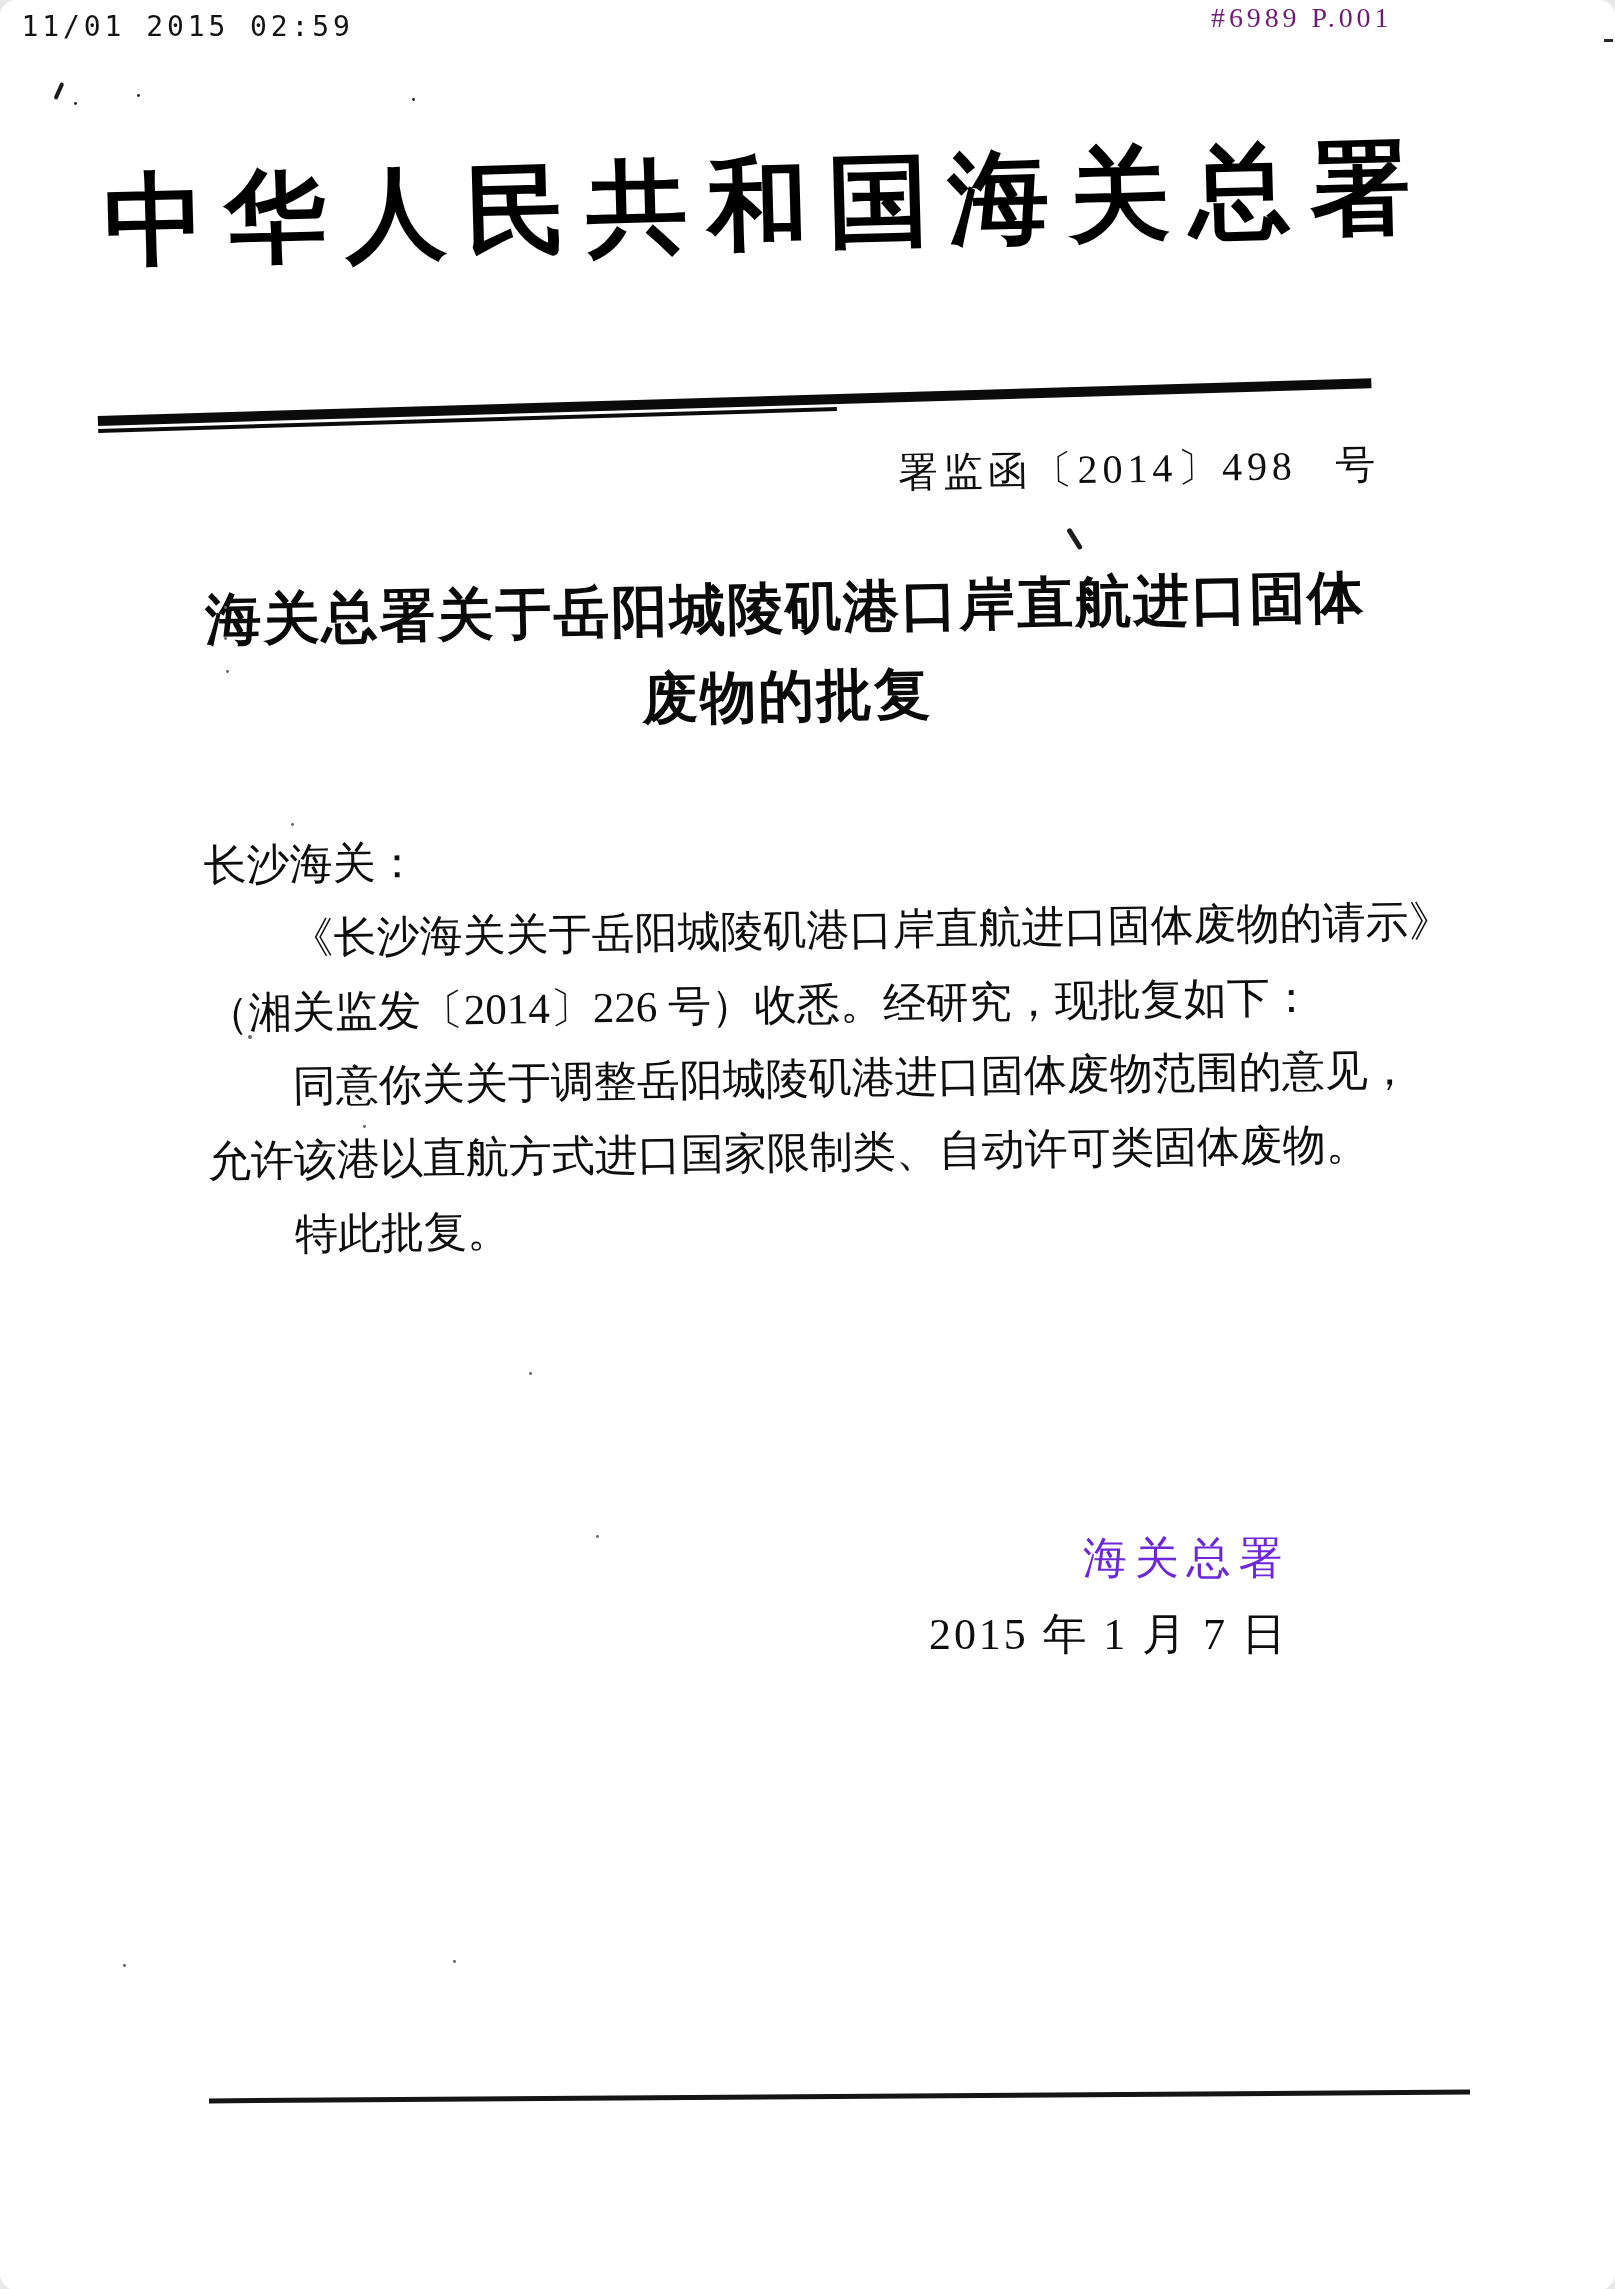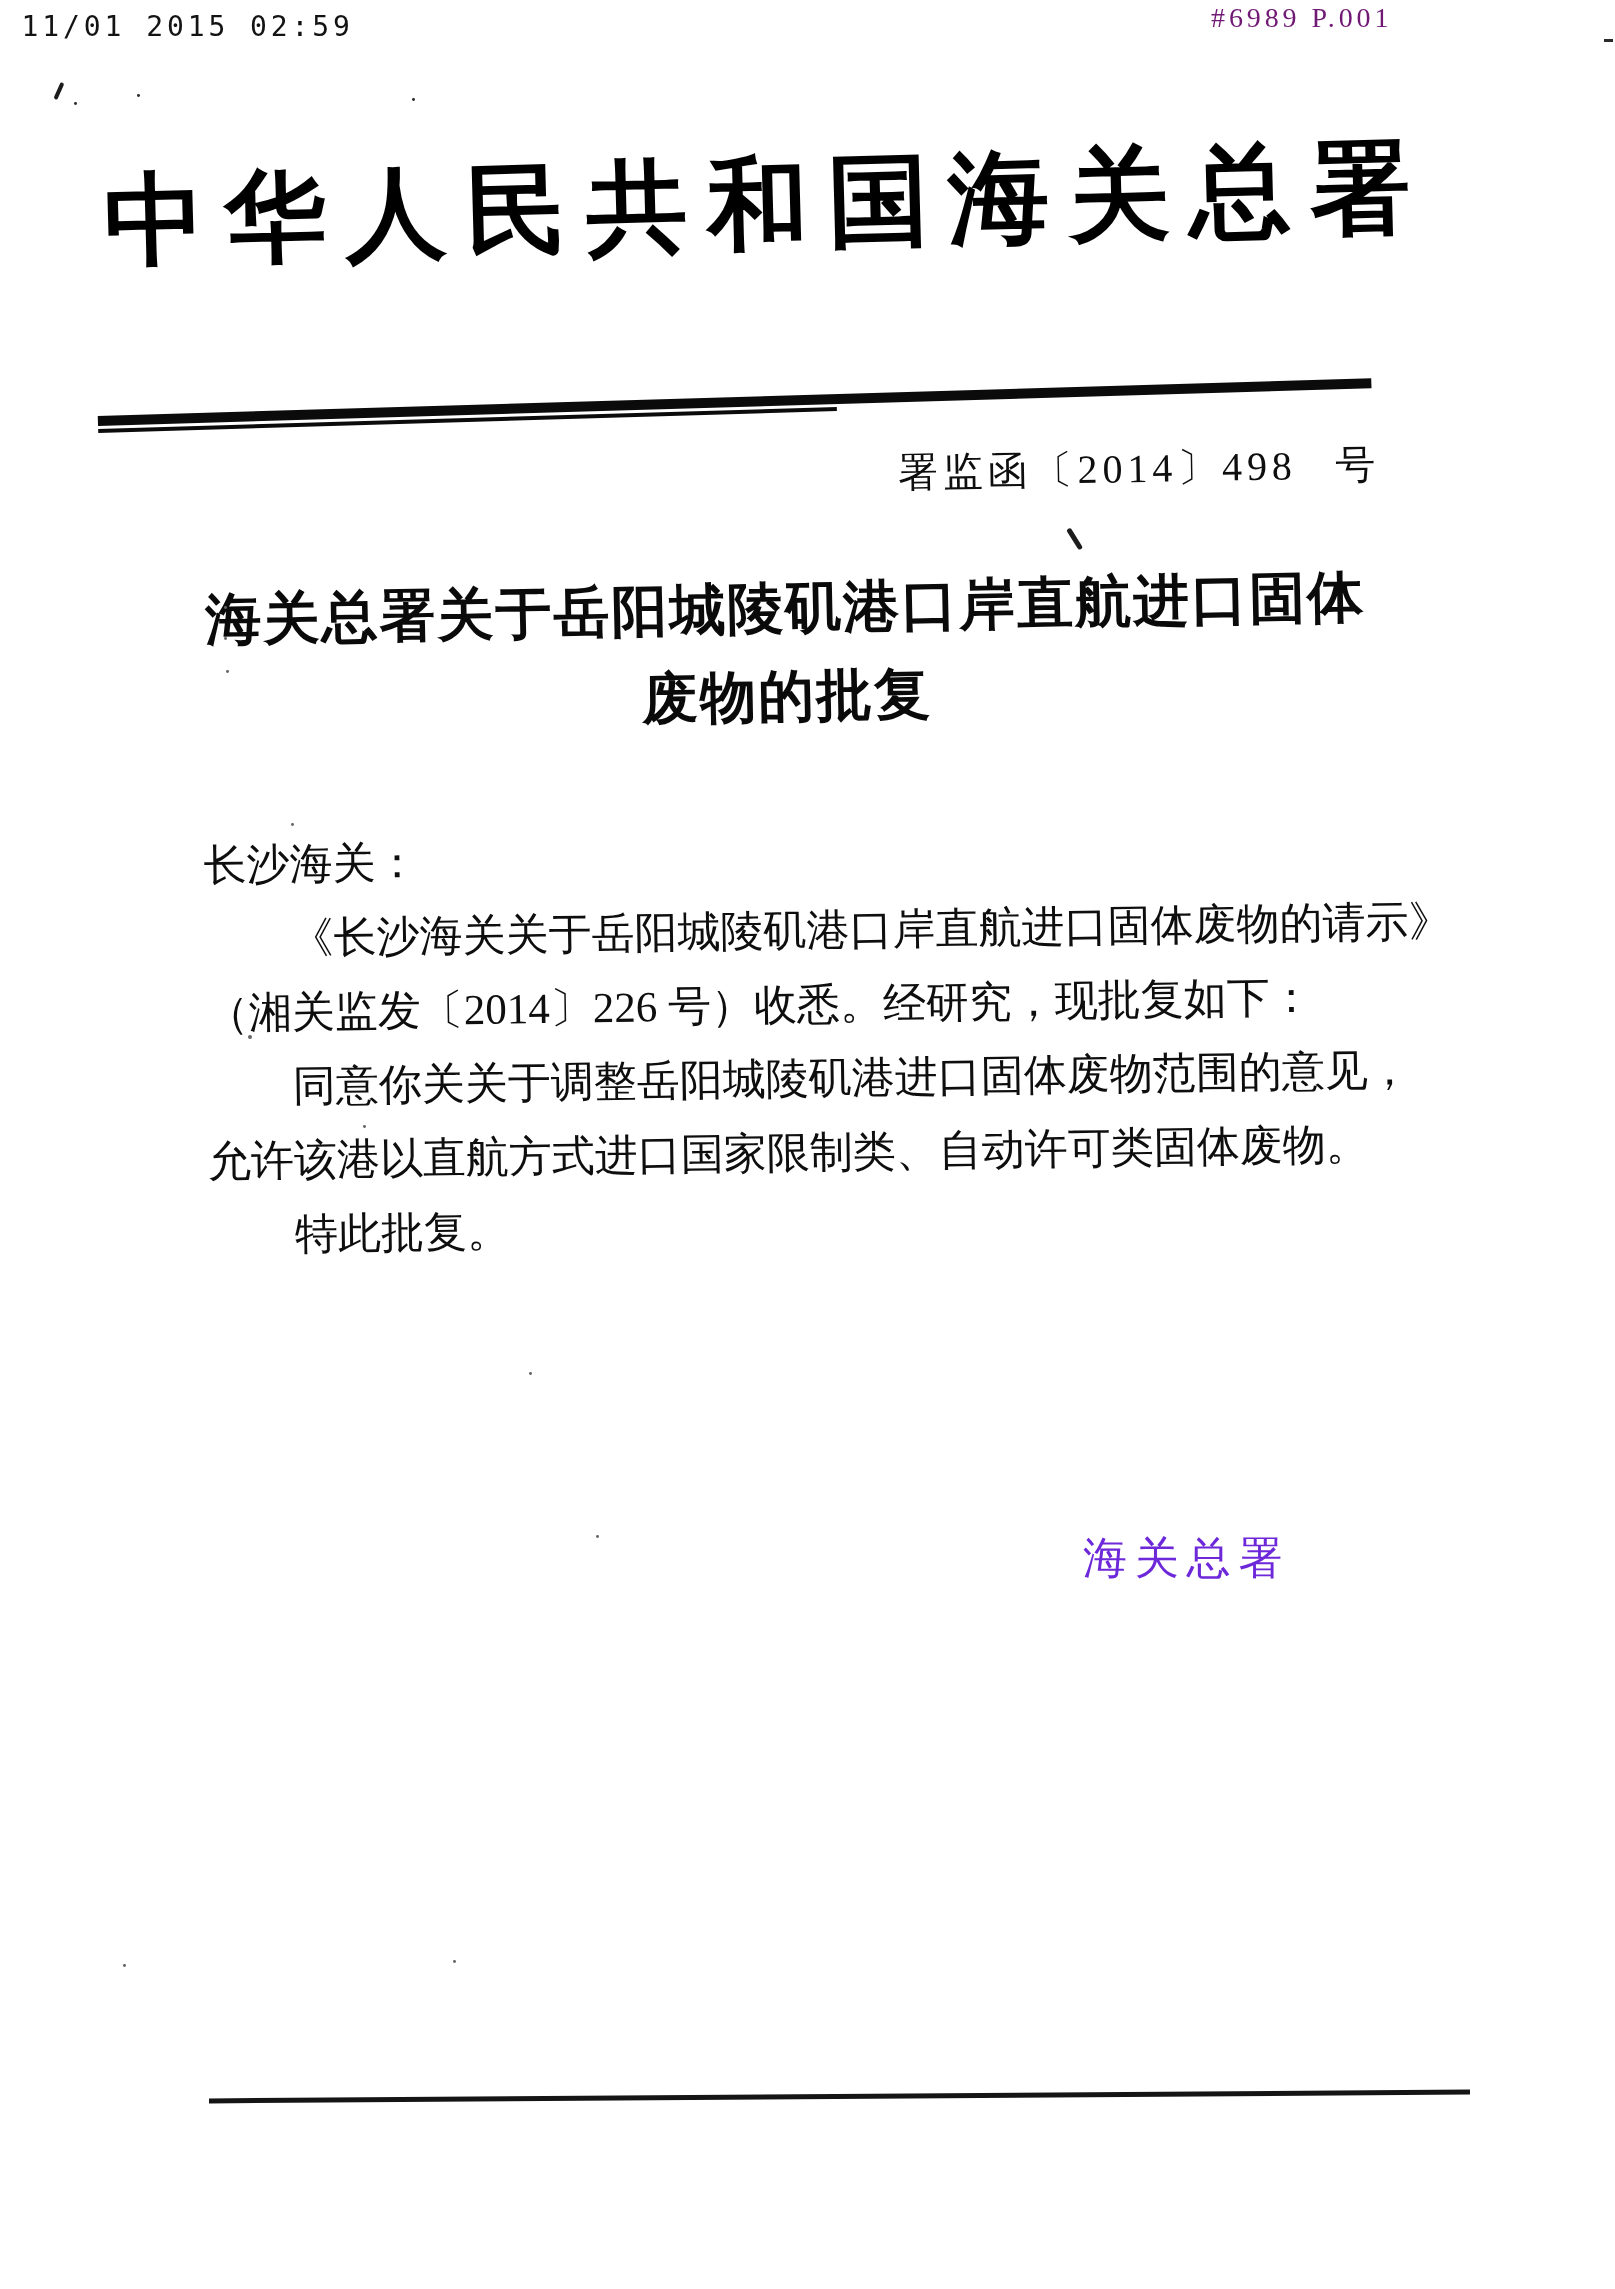--- a/index.html
+++ b/index.html
@@ -4,20 +4,21 @@
 <style>
   html,body { margin:0; padding:0; background:#e8e8e8; }
   .page {
     position:relative;
     width:1615px; height:2290px;
     margin:0 auto;
     background:#ffffff;
     overflow:hidden;
     font-family:"Liberation Serif","DejaVu Serif",serif;
     color:#111;
+    border-radius:16px;
   }
 
   
   .fax-ts {
     position:absolute; left:21.6px; top:9.8px;
     font-family:"DejaVu Sans Mono",monospace;
     font-size:28px; letter-spacing:3.9px; color:#131313;
     white-space:nowrap;
   }
   .fax-id {
@@ -127,20 +128,21 @@
   <div class="body-block">
     <div class="line">长沙海关：</div>
     <div class="line indent">《长沙海关关于岳阳城陵矶港口岸直航进口固体废物的请示》</div>
     <div class="line">（湘关监发〔2014〕226 号）收悉。经研究，现批复如下：</div>
     <div class="line indent">同意你关关于调整岳阳城陵矶港进口固体废物范围的意见，</div>
     <div class="line">允许该港以直航方式进口国家限制类、自动许可类固体废物。</div>
     <div class="line indent">特此批复。</div>
   </div>
 
   <div class="sig-org">海关总署</div>
+  <div class="sig-date">2015 年 1 月 7 日</div>
 
   <div class="bottom-rule"></div>
 
   <div class="noise tick" style="left:57px;  top:82px;"></div>
   <div class="noise dot3" style="left:74px;  top:102px;"></div>
   <div class="noise dot3" style="left:137px; top:94px;"></div>
   <div class="noise dot3" style="left:412px; top:98px;"></div>
   <div class="noise dash" style="left:1604px;top:39px;"></div>
   <div class="noise comma" style="left:1072px;top:527px;"></div>
   <div class="noise dot3 faint" style="left:224px; top:606px;"></div>

